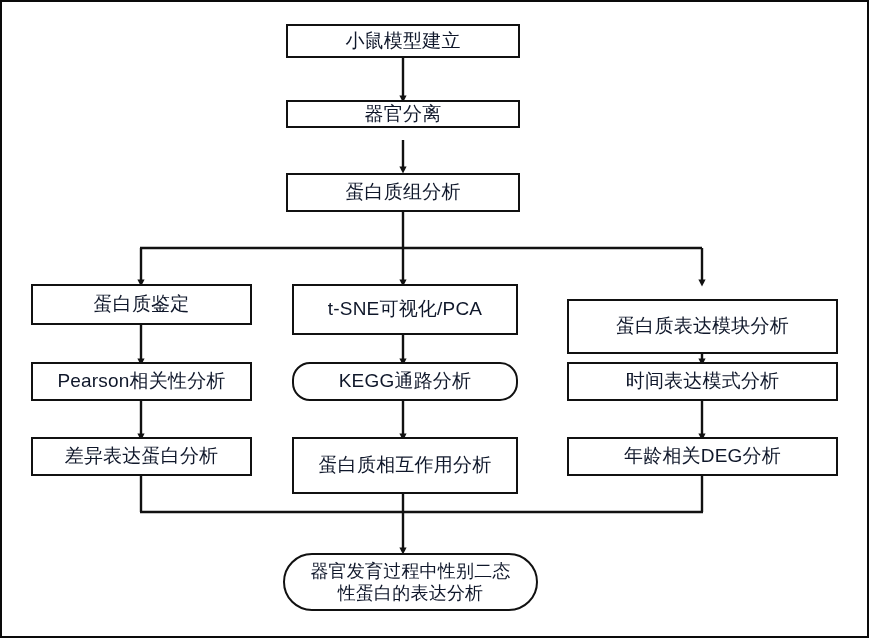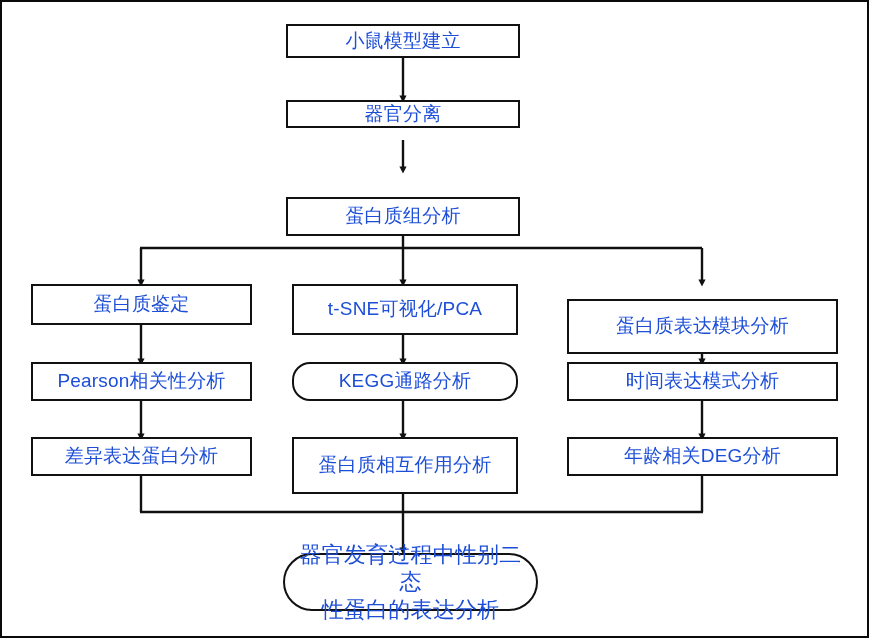--- a/index.html
+++ b/index.html
@@ -36,28 +36,28 @@
   }
   .node {
     position: absolute;
     box-sizing: border-box;
     background: #ffffff;
     border: 2px solid #111111;
     display: flex;
     align-items: center;
     justify-content: center;
     text-align: center;
-    color: #1d4ed8;
+    color: #0f172a;
     font-size: 19px;
     line-height: 1.18;
     letter-spacing: 0.2px;
     white-space: pre-line;
     padding: 4px 4px;
   }
-  .node.multiline { font-size: 22px; line-height: 1.25; border-radius: 29px; }
+  .node.multiline { font-size: 18px; line-height: 1.25; border-radius: 29px; }
 </style>
 </head>
 <body>
 
 <div id="canvas">
 
   <svg id="wires" viewBox="0 0 869 638" xmlns="http://www.w3.org/2000/svg">
     <defs>
       <marker id="arrowhead" markerWidth="9" markerHeight="9" refX="4.2" refY="4.2" orient="auto" markerUnits="userSpaceOnUse">
         <path d="M0.6,0.6 L7.8,4.2 L0.6,7.8 Z" fill="#111111"></path>
@@ -95,21 +95,21 @@
       <line x1="403" y1="476" x2="403" y2="512"></line>
 
       <line x1="403" y1="512" x2="403" y2="551" marker-end="url(#arrowhead)"></line>
     </g>
   </svg>
 
   <div class="node" style="left:286px; top:24px; width:234px; height:34px;">小鼠模型建立</div>
 
   <div class="node" style="left:286px; top:100px; width:234px; height:28px;">器官分离</div>
 
-  <div class="node" style="left:286px; top:173px; width:234px; height:39px;margin-top:24px;">蛋白质组分析</div>
+  <div class="node" style="left:286px; top:173px; width:234px; height:39px;">蛋白质组分析</div>
 
   <div class="node" style="left:31px; top:284px; width:221px; height:41px;">蛋白质鉴定</div>
 
   <div class="node" style="left:31px; top:362px; width:221px; height:39px;text-align:right;">Pearson相关性分析</div>
 
   <div class="node" style="left:31px; top:437px; width:221px; height:39px;">差异表达蛋白分析</div>
 
   <div class="node" style="left:292px; top:284px; width:226px; height:51px;">t-SNE可视化/PCA</div>
 
   <div class="node" style="left:292px; top:362px; width:226px; height:39px;border-radius:18px;">KEGG通路分析</div>

